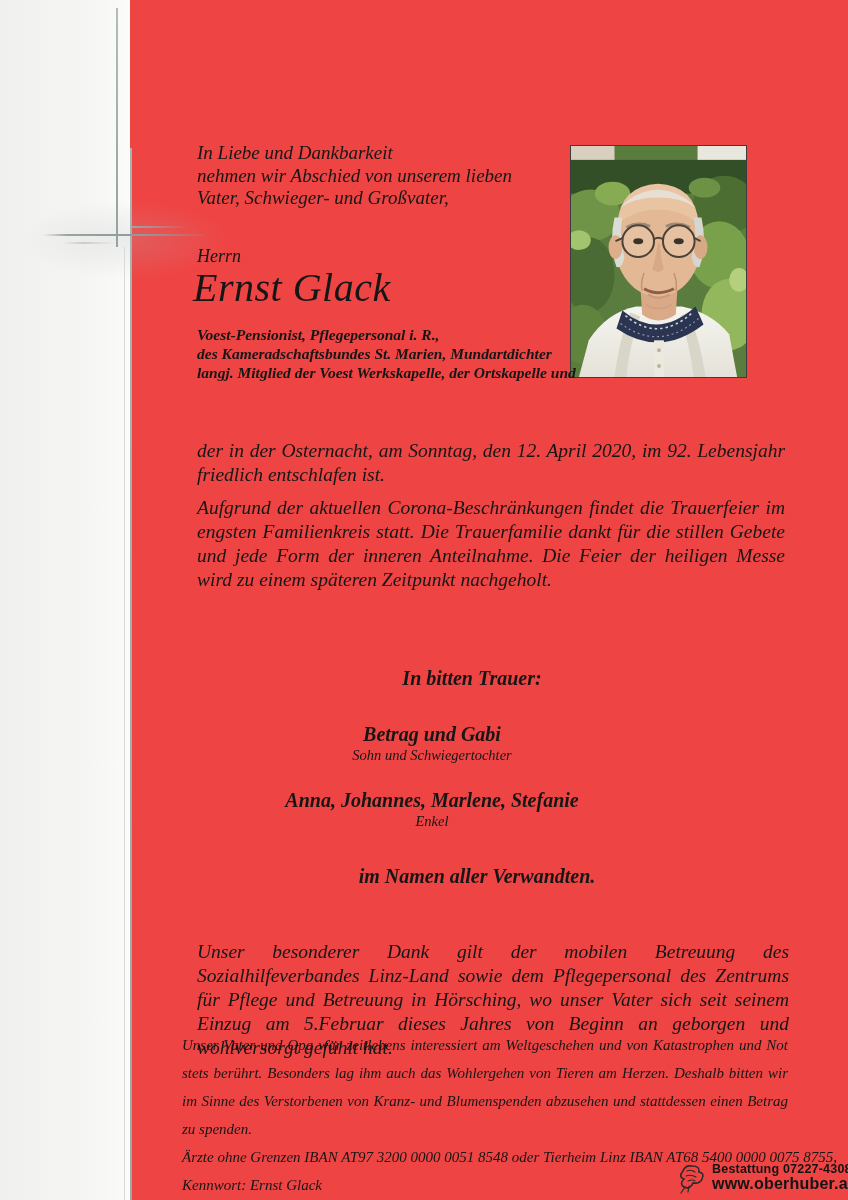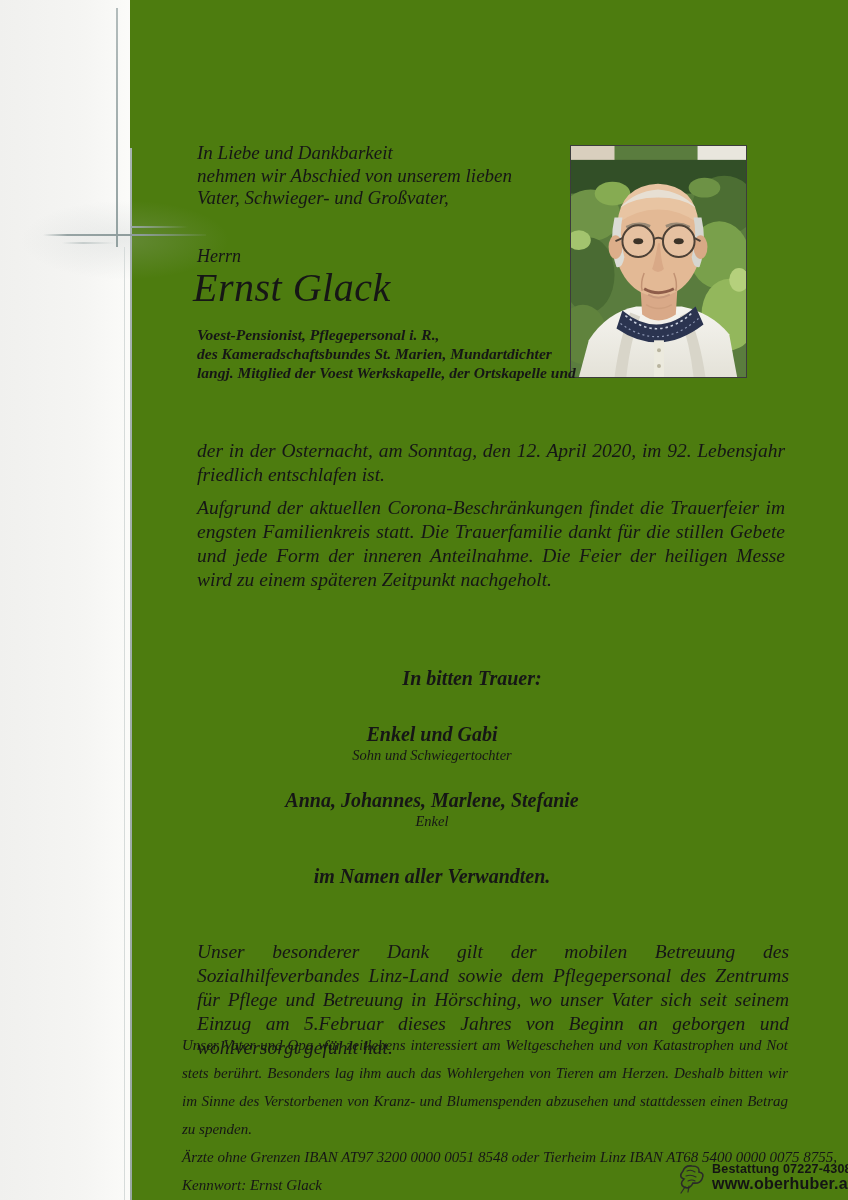--- a/index.html
+++ b/index.html
@@ -1,18 +1,18 @@
 <!DOCTYPE html>
 <html lang="de"><head>
 <meta charset="utf-8">
 <style>
   html,body { margin:0; padding:0; background:#ffffff; }
   .page {
     position:relative; width:848px; height:1200px;
-    background:#4d7c0f; overflow:hidden;
+    background:#ef4444; overflow:hidden;
     font-family:"Liberation Serif", serif; font-style:italic; color:#161616;
   }
   
   .left-shade {
     position:absolute; left:0; top:0; width:130px; height:100%;
     background:linear-gradient(90deg,#f0f0ee 0%,#f5f5f3 65%,#fbfbf9 100%);
   }
   .cross-smudge {
     position:absolute; left:20px; top:200px; width:210px; height:80px;
     background:radial-gradient(ellipse at center, rgba(175,182,182,0.22), rgba(175,182,182,0) 70%);
@@ -44,21 +44,21 @@
   .p-viewing{ top:572px; }
 
   .trauer { left:197px; top:667px; width:550px; text-align:center;
             font-weight:bold; font-size:20px; }
 
   .family { width:600px; left:132px; text-align:center; }
   .m1 { top:722px; } .m2 { top:788px; }
   .mourner-names { font-weight:bold; font-size:20px; line-height:24px; }
   .mourner-rel   { font-size:14.5px; line-height:18px; }
   .closing { left:132px; top:865px; width:600px; text-align:center;
-             font-weight:bold; font-size:20px; }
+             font-weight:bold; font-size:20px;padding-left:45px; }
 
   .thanks { left:197px; top:920px; width:592px; font-size:19.5px; line-height:24px;
             text-align:justify; position:absolute; }
 
   .small-print { left:182px; top:1031px; width:606px; font-size:15px; line-height:28px; }
   .sp-para { text-align:justify; margin:0; }
   .sp-iban { white-space:nowrap; }
 
   .photo-frame { left:570px; top:145px; width:177px; height:233px;
                  border:1px solid #3c3c3c; box-sizing:border-box; background:#456b35; }
@@ -170,21 +170,21 @@
     <div>des Kameradschaftsbundes St. Marien, Mundartdichter</div>
     <div>langj. Mitglied der Voest Werkskapelle, der Ortskapelle und</div>
   </div>
 
   <p class="para p-death">der in der Osternacht, am Sonntag, den 12. April 2020, im 92. Lebensjahr friedlich entschlafen ist.</p>
   <p class="para p-corona">Aufgrund der aktuellen Corona-Beschränkungen findet die Trauerfeier im engsten Familienkreis statt. Die Trauerfamilie dankt für die stillen Gebete und jede Form der inneren Anteilnahme. Die Feier der heiligen Messe wird zu einem späteren Zeitpunkt nachgeholt.</p>
 
   <div class="abs trauer">In bitten Trauer:</div>
 
   <div class="abs family m1">
-    <div class="mourner-names">Enkel und Gabi</div>
+    <div class="mourner-names">Betrag und Gabi</div>
     <div class="mourner-rel">Sohn und Schwiegertochter</div>
   </div>
 
   <div class="abs family m2">
     <div class="mourner-names">Anna, Johannes, Marlene, Stefanie</div>
     <div class="mourner-rel">Enkel</div>
   </div>
 
   <div class="abs closing">im Namen aller Verwandten.</div>
 

